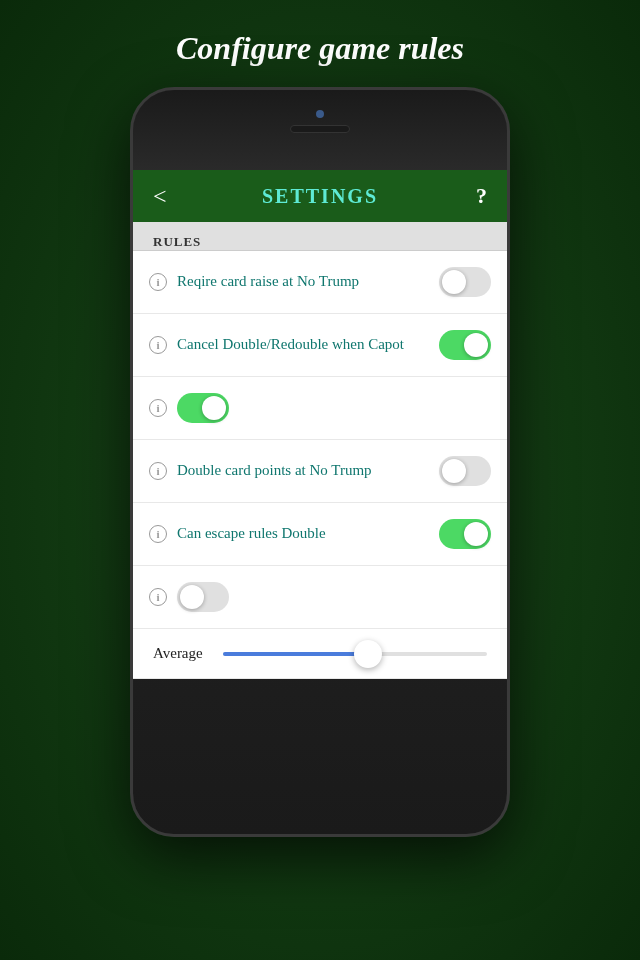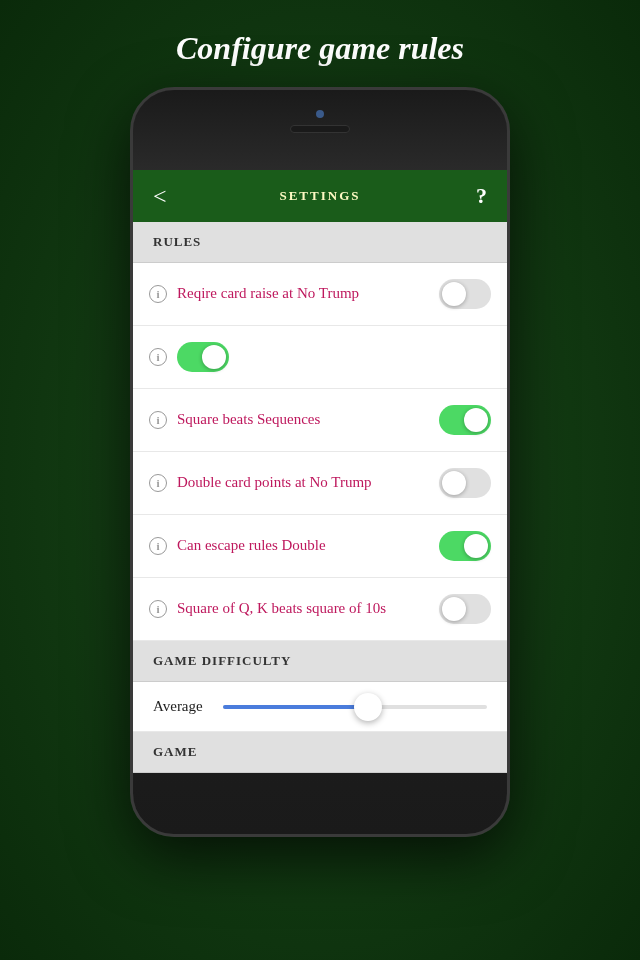--- a/index.html
+++ b/index.html
@@ -81,39 +81,39 @@
       padding: 0 20px;
     }
     .header-back {
       color: white;
       font-size: 24px;
       font-weight: 300;
       cursor: pointer;
       width: 30px;
     }
     .header-title {
-      color: #fef9c3;
-      font-size: 13px;
+      color: #5eead4;
+      font-size: 20px;
       font-weight: 700;
       letter-spacing: 2px;
       text-transform: uppercase;
     }
     .header-help {
       color: white;
       font-size: 22px;
       font-weight: 700;
       cursor: pointer;
       width: 30px;
       text-align: right;
     }
 
     
     .section-header {
       background: #e0e0e0;
-      padding: 10px 20px 12px;
+      padding: 10px 20px 0;
       border-bottom: 1px solid #ccc;
     }
     .section-header-text {
       font-size: 13px;
       font-weight: 800;
       color: #333;
       letter-spacing: 1px;
       text-transform: uppercase;
     }
 
@@ -137,21 +137,21 @@
       color: #999;
       font-size: 11px;
       font-weight: 700;
       flex-shrink: 0;
       margin-right: 10px;
       cursor: pointer;
     }
     .setting-label {
       flex: 1;
       font-size: 15px;
-      color: #be185d;
+      color: #0f766e;
       line-height: 1.3;
     }
 
     
     .toggle {
       width: 52px;
       height: 30px;
       border-radius: 15px;
       position: relative;
       flex-shrink: 0;
@@ -247,28 +247,28 @@
     <div class="setting-row">
       <div class="info-icon">i</div>
       <span class="setting-label">Reqire card raise at No Trump</span>
       <div class="toggle off">
         <div class="toggle-thumb"></div>
       </div>
     </div>
 
     <div class="setting-row">
       <div class="info-icon">i</div>
+      <span class="setting-label">Cancel Double/Redouble when Capot</span>
       <div class="toggle on">
         <div class="toggle-thumb"></div>
       </div>
     </div>
 
     <div class="setting-row">
       <div class="info-icon">i</div>
-      <span class="setting-label">Square beats Sequences</span>
       <div class="toggle on">
         <div class="toggle-thumb"></div>
       </div>
     </div>
 
     <div class="setting-row">
       <div class="info-icon">i</div>
       <span class="setting-label">Double card points at No Trump</span>
       <div class="toggle off">
         <div class="toggle-thumb"></div>
@@ -278,36 +278,29 @@
     <div class="setting-row">
       <div class="info-icon">i</div>
       <span class="setting-label">Can escape rules Double</span>
       <div class="toggle on">
         <div class="toggle-thumb"></div>
       </div>
     </div>
 
     <div class="setting-row">
       <div class="info-icon">i</div>
-      <span class="setting-label">Square of Q, K beats square of 10s</span>
       <div class="toggle off">
         <div class="toggle-thumb"></div>
       </div>
     </div>
 
-    <div class="section-header">
-      <span class="section-header-text">GAME DIFFICULTY</span>
-    </div>
 
     <div class="slider-row">
       <span class="slider-label">Average</span>
       <div class="slider-track">
         <div class="slider-fill"></div>
         <div class="slider-thumb"></div>
       </div>
     </div>
 
-    <div class="section-header">
-      <span class="section-header-text">GAME</span>
-    </div>
 
   </div>
 </div>
 
 </body></html>

